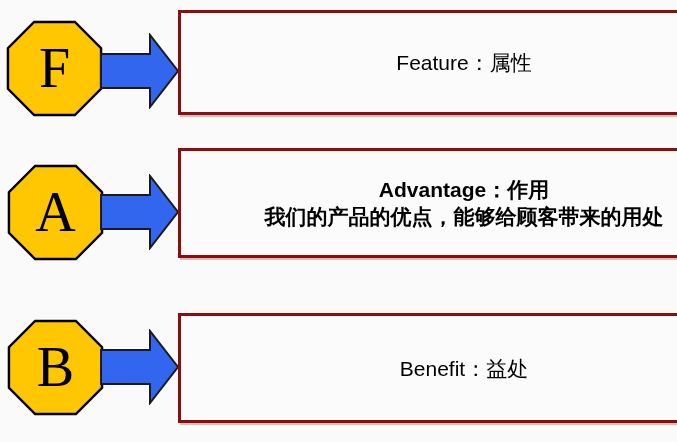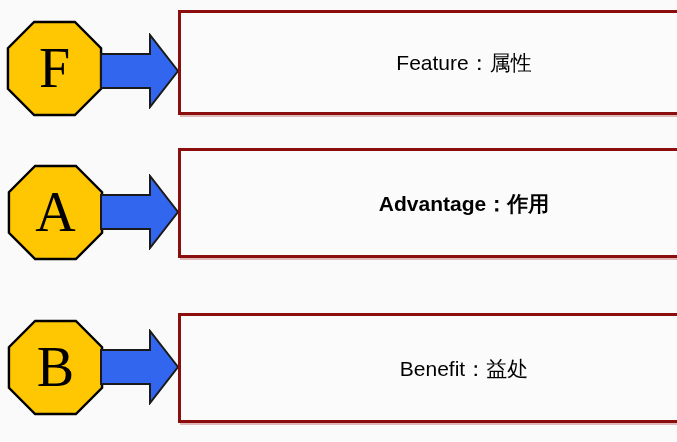--- a/index.html
+++ b/index.html
@@ -115,20 +115,21 @@
     </svg>
     <span class="letter">A</span>
   </div>
   <div class="arrow arr-2">
     <svg viewBox="0 0 80 76" preserveAspectRatio="none">
       <polygon points="1,21 50,21 50,2 78,38 50,74 50,55 1,55"></polygon>
     </svg>
   </div>
   <div class="infobox box-2">
     <div class="title">Advantage：作用</div>
+    <div class="desc">我们的产品的优点，能够给顾客带来的用处</div>
   </div>
 
   <div class="octagon oct-3">
     <svg viewBox="0 0 100 100" preserveAspectRatio="none">
       <polygon points="29,2 71,2 98,29 98,71 71,98 29,98 2,71 2,29"></polygon>
     </svg>
     <span class="letter">B</span>
   </div>
   <div class="arrow arr-3">
     <svg viewBox="0 0 80 76" preserveAspectRatio="none">

